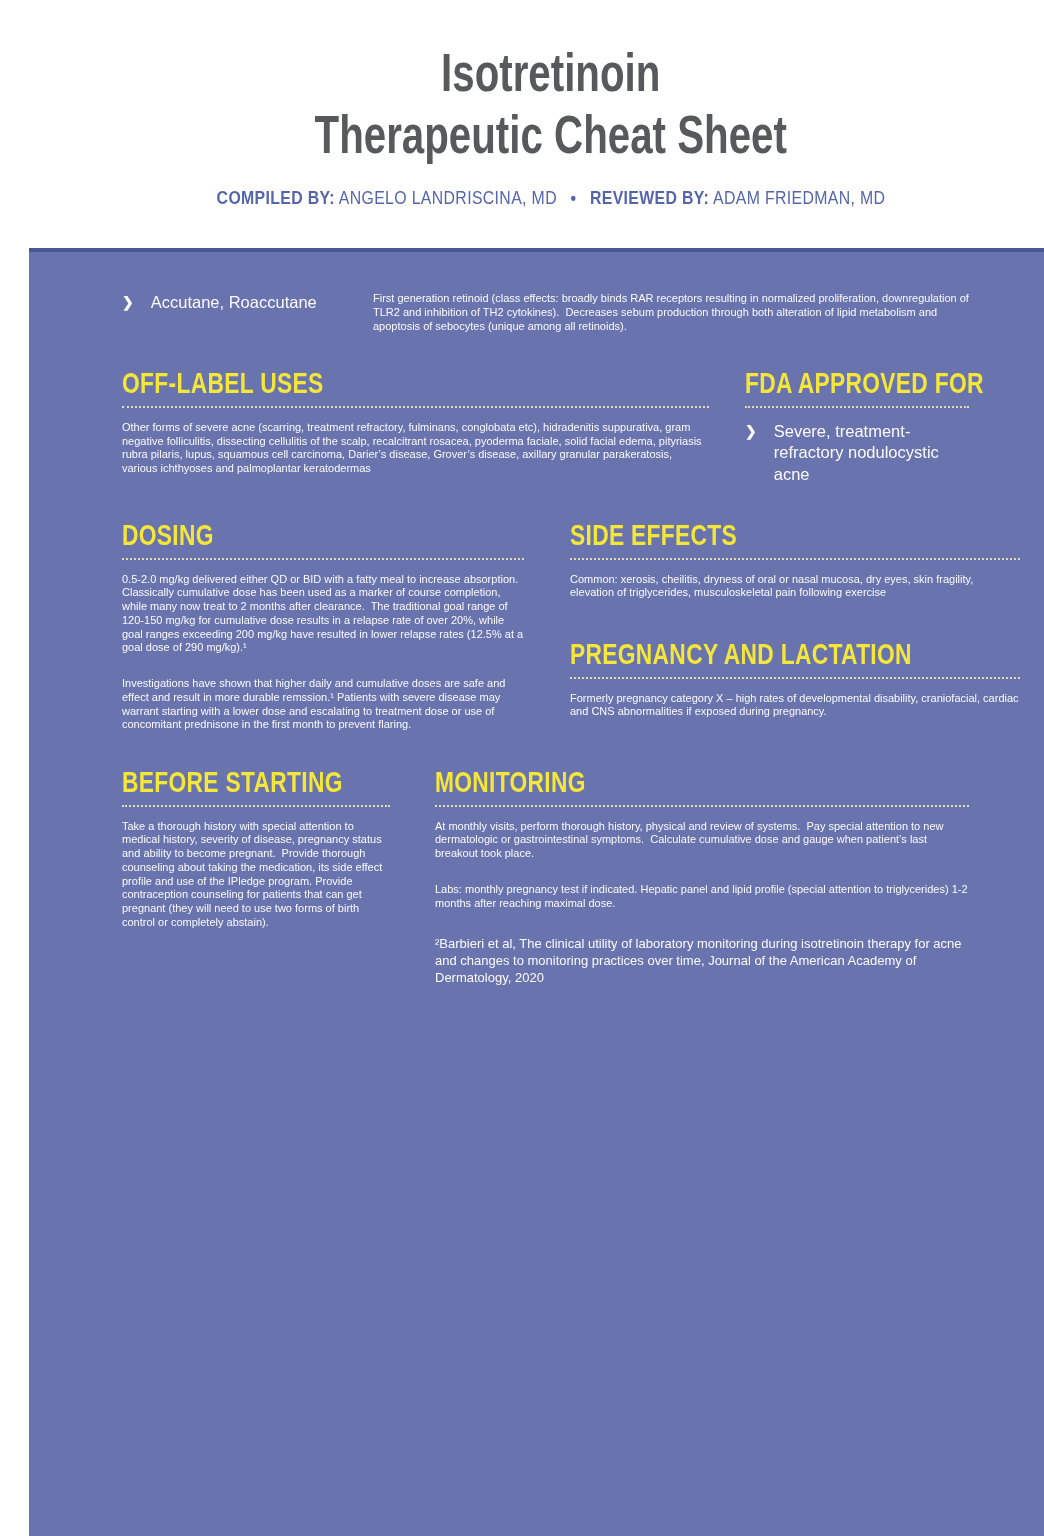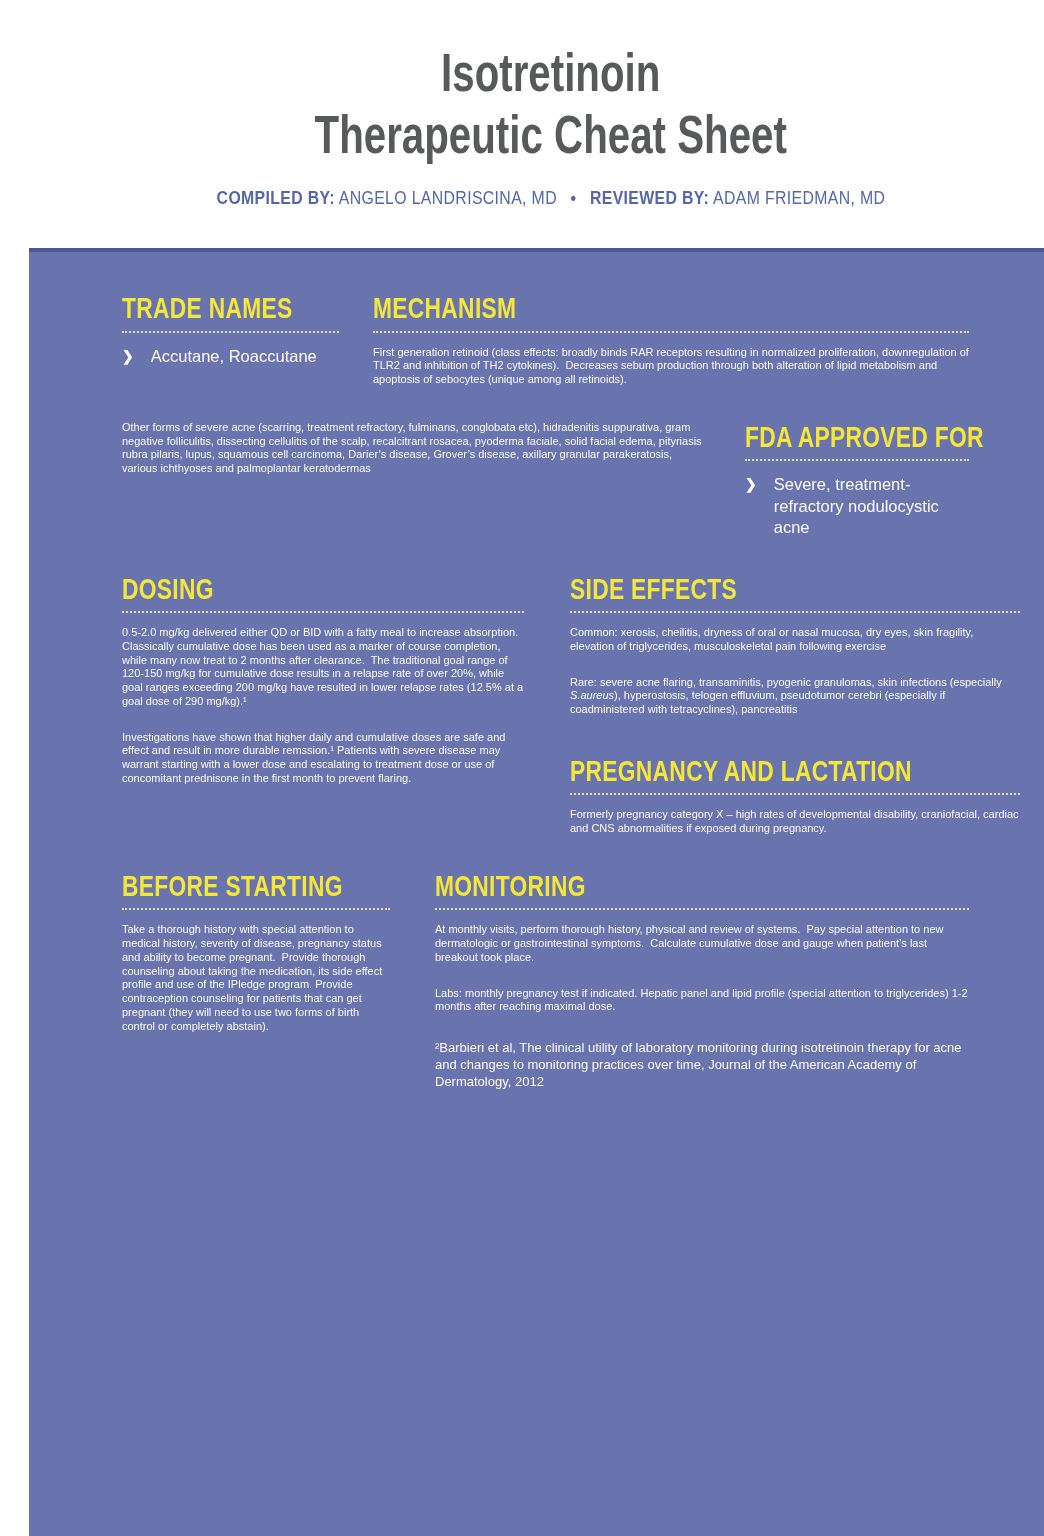--- a/index.html
+++ b/index.html
@@ -100,38 +100,35 @@
       <span>ADAM FRIEDMAN, MD</span>
     </div>
   </header>
 
   <div class="hdr-divider"></div>
 
   <main class="sheet">
 
     <div class="row row1">
       <section>
-        <div class="sec-head">
-          <span class="ht">TRADE NAMES</span>
-        </div>
         <div class="bullet-item">
           <span class="chev">❯</span>
           <span>Accutane, Roaccutane</span>
         </div>
       </section>
       <section>
-        <div class="sec-head">
-          <span class="ht">MECHANISM</span>
-        </div>
         <p class="para">First generation retinoid (class effects: broadly binds RAR receptors resulting in normalized proliferation, downregulation of TLR2 and inhibition of TH2 cytokines).  Decreases sebum production through both alteration of lipid metabolism and apoptosis of sebocytes (unique among all retinoids).</p>
       </section>
     </div>
 
     <div class="row row2">
       <section>
+        <div class="sec-head">
+          <span class="ht">OFF-LABEL USES</span>
+        </div>
         <p class="para">Other forms of severe acne (scarring, treatment refractory, fulminans, conglobata etc), hidradenitis suppurativa, gram negative folliculitis, dissecting cellulitis of the scalp, recalcitrant rosacea, pyoderma faciale, solid facial edema, pityriasis rubra pilaris, lupus, squamous cell carcinoma, Darier’s disease, Grover’s disease, axillary granular parakeratosis, various ichthyoses and palmoplantar keratodermas</p>
       </section>
       <section>
         <div class="sec-head">
           <span class="ht">FDA APPROVED FOR</span>
         </div>
         <div class="bullet-item">
           <span class="chev">❯</span>
           <span>Severe, treatment-refractory nodulocystic acne</span>
         </div>
@@ -145,21 +142,20 @@
         </div>
         <p class="para">0.5-2.0 mg/kg delivered either QD or BID with a fatty meal to increase absorption.  Classically cumulative dose has been used as a marker of course completion, while many now treat to 2 months after clearance.  The traditional goal range of 120-150 mg/kg for cumulative dose results in a relapse rate of over 20%, while goal ranges exceeding 200 mg/kg have resulted in lower relapse rates (12.5% at a goal dose of 290 mg/kg).¹</p>
         <p class="para">Investigations have shown that higher daily and cumulative doses are safe and effect and result in more durable remssion.¹ Patients with severe disease may warrant starting with a lower dose and escalating to treatment dose or use of concomitant prednisone in the first month to prevent flaring.</p>
       </section>
       <div>
         <section>
           <div class="sec-head">
             <span class="ht">SIDE EFFECTS</span>
           </div>
           <p class="para">Common: xerosis, cheilitis, dryness of oral or nasal mucosa, dry eyes, skin fragility, elevation of triglycerides, musculoskeletal pain following exercise</p>
-          <p class="para"><span>Rare: severe acne flaring, transaminitis, pyogenic granulomas, skin infections (especially </span><em>S.aureus</em><span>), hyperostosis, telogen effluvium, pseudotumor cerebri (especially if coadministered with tetracyclines), pancreatitis</span></p>
         </section>
         <section class="subsection">
           <div class="sec-head">
             <span class="ht">PREGNANCY AND LACTATION</span>
           </div>
           <p class="para">Formerly pregnancy category X – high rates of developmental disability, craniofacial, cardiac and CNS abnormalities if exposed during pregnancy.</p>
         </section>
       </div>
     </div>
 
@@ -170,19 +166,19 @@
         </div>
         <p class="para">Take a thorough history with special attention to medical history, severity of disease, pregnancy status and ability to become pregnant.  Provide thorough counseling about taking the medication, its side effect profile and use of the IPledge program. Provide contraception counseling for patients that can get pregnant (they will need to use two forms of birth control or completely abstain).</p>
       </section>
       <section>
         <div class="sec-head">
           <span class="ht">MONITORING</span>
         </div>
         <p class="para">At monthly visits, perform thorough history, physical and review of systems.  Pay special attention to new dermatologic or gastrointestinal symptoms.  Calculate cumulative dose and gauge when patient’s last breakout took place.</p>
         <p class="para">Labs: monthly pregnancy test if indicated. Hepatic panel and lipid profile (special attention to triglycerides) 1-2 months after reaching maximal dose.</p>
         <div class="footnotes">
-          <p class="footnote">²Barbieri et al, The clinical utility of laboratory monitoring during isotretinoin therapy for acne and changes to monitoring practices over time, Journal of the American Academy of Dermatology, 2012</p>
+          <p class="footnote">²Barbieri et al, The clinical utility of laboratory monitoring during isotretinoin therapy for acne and changes to monitoring practices over time, Journal of the American Academy of Dermatology, 2020</p>
         </div>
       </section>
     </div>
 
   </main>
 </div>
 
 </body></html>

